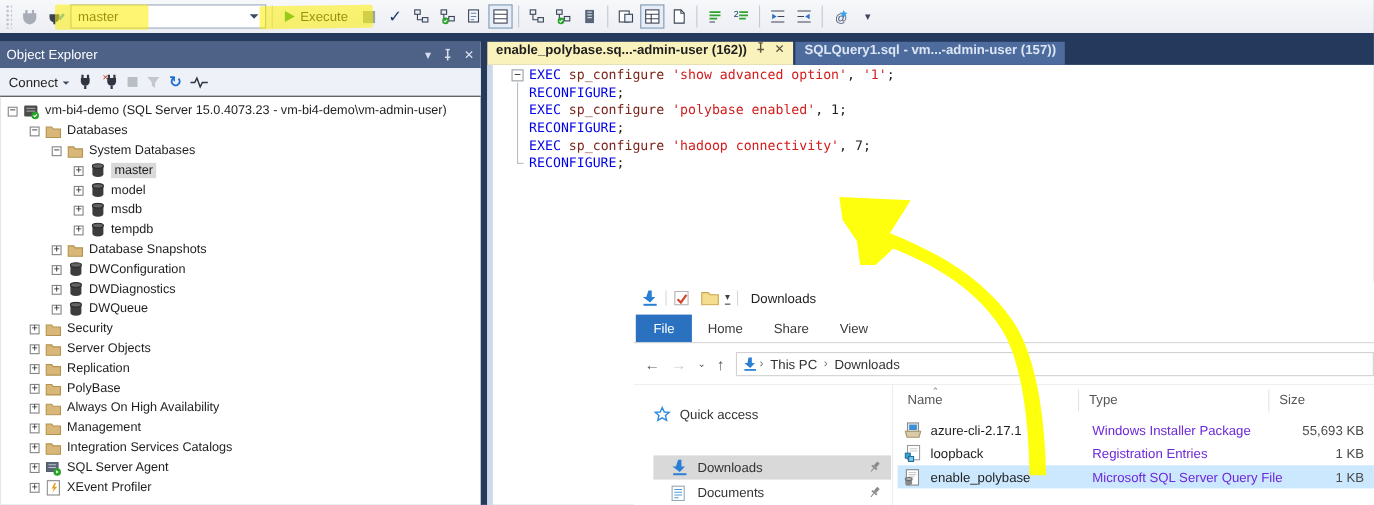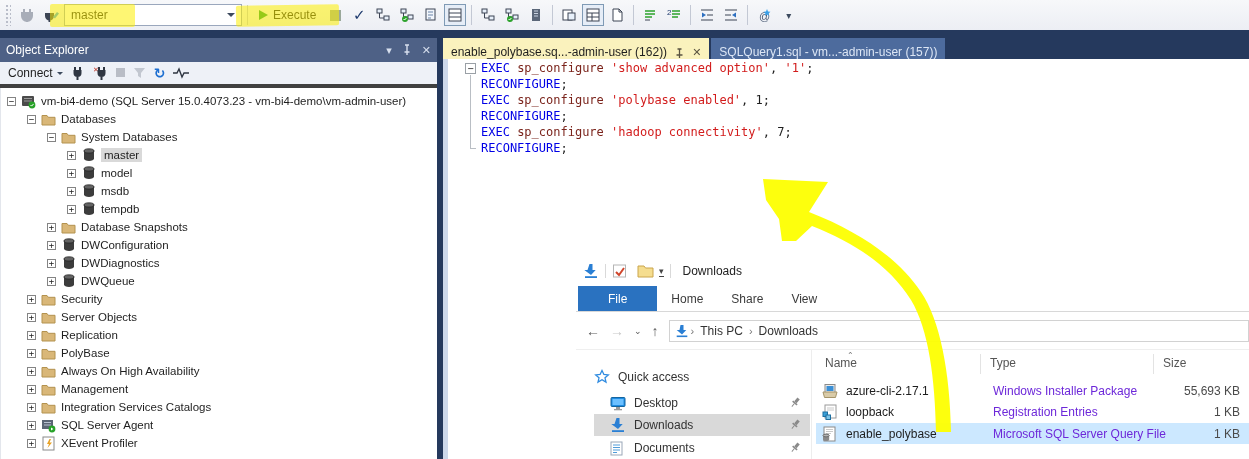--- a/index.html
+++ b/index.html
@@ -28,32 +28,32 @@
   .ovf { color:#3d4a5e; font-size:10px; letter-spacing:-1px; }
 
   
   .hl { position:absolute; background:rgba(253,238,0,0.55); pointer-events:none; z-index:40; border-radius:2px; }
 
   
   .oe { position:absolute; left:0; top:38px; width:437px; height:421px; background:#fff; display:flex; flex-direction:column; }
   .oe-head { height:24px; background:#4e6186; color:#fff; font-size:12px; display:flex; align-items:center; padding:0 6px; }
   .oe-head .sp { flex:1; }
   .oe-head .hicon { color:#d7dfee; font-size:11px; margin-left:10px; }
-  .oe-tools { height:26px; background:#eef1f7; border-bottom:4px solid #404040; display:flex; align-items:center; gap:8px; padding:0 8px; font-size:12px; color:#1e1e1e; }
+  .oe-tools { height:26px; background:#eef1f7; border-bottom:1px solid #404040; display:flex; align-items:center; gap:8px; padding:0 8px; font-size:12px; color:#1e1e1e; }
   .oe-tools .caret { display:inline-block; width:0; height:0; border-left:3.5px solid transparent; border-right:3.5px solid transparent; border-top:3.5px solid #3d4a5e; margin-left:4px; vertical-align:middle;}
   .oe-tree { flex:1; overflow:hidden; padding-top:4px; border-left:1px solid #e3e6ec; }
   .trow { height:18px; display:flex; align-items:center; font-size:11.5px; color:#1e1e1e; white-space:nowrap; }
   .expander { width:9px; height:9px; border:1px solid #848484; background:#fff; font-size:9px; line-height:7px;
     text-align:center; color:#222; margin-right:5px; flex:0 0 auto; font-family:"DejaVu Sans Mono",monospace; }
   .ticon { width:15px; height:15px; margin-right:5px; flex:0 0 auto; display:flex; align-items:center; justify-content:center; }
   .tlabel.sel { background:#d9d9d9; padding:1px 3px; }
 
   
   .tabs { position:absolute; left:443px; top:38px; height:21px; display:flex; z-index:5; }
-  .tab { height:21px; font-size:12px; display:flex; align-items:flex-end; padding:0 8px; white-space:nowrap; }
+  .tab { height:21px; font-size:12px; display:flex; align-items:flex-start; padding:0 8px; white-space:nowrap;font-weight:bold; }
   .tab.active { background:#faf2bd; color:#1e1e1e; }
   .tab.inactive { background:#4d6b9d; color:#dce6f5; margin-left:2px; }
   .tab .tctrl { margin-left:8px; color:#5a5442; font-size:11px; }
   .editor { position:absolute; left:443px; top:59px; width:806px; height:400px; background:#fff; }
   .ed-margin { position:absolute; left:0; top:0; width:5px; height:400px; background:#cdd8ea; }
   .outline-box { position:absolute; left:22px; top:4px; width:11px; height:11px; border:1px solid #9aa0a6; background:#fff;
     font-size:10px; line-height:9px; text-align:center; color:#333; font-family:"DejaVu Sans Mono",monospace; }
   .outline-line { position:absolute; left:27px; top:16px; width:6px; height:74px; border-left:1px solid #b9bec4; border-bottom:1px solid #b9bec4; }
   .code { position:absolute; left:38px; top:1px; font-family:"DejaVu Sans Mono","Liberation Mono",monospace;
     font-size:12px; line-height:16px; white-space:pre; }
@@ -61,21 +61,21 @@
   .tok-num { color:#1e1e1e; } .tok-pl { color:#1e1e1e; }
 
   
   .fx { position:absolute; left:576px; top:256px; width:673px; height:203px; background:#fff; z-index:10; font-size:12px; color:#333; }
   .fx-titlebar { position:absolute; left:0; top:0; width:100%; height:30px; display:flex; align-items:center; }
   .fx-titlebar .vsep { width:1px; height:14px; background:#d9d9d9; margin:0 6px; }
   .fx-title { font-size:12px; color:#222; margin-left:6px; }
   .fx-chev { font-size:9px; color:#444; margin-left:5px; }
   .fx-ribbon { position:absolute; left:0; top:30px; width:100%; height:26px; border-bottom:1px solid #d8d8d8; display:flex; align-items:stretch; }
   .rtab { padding:0 14px; display:flex; align-items:center; font-size:12px; color:#3b3b3b; }
-  .rtab.file { background:#2a72c0; color:#fff; padding:0 30px; margin-left:2px; }
+  .rtab.file { background:#2a72c0; color:#fff; padding:0 16px; margin-left:2px; }
   .fx-addr { position:absolute; left:0; top:57px; width:100%; height:36px; display:flex; align-items:center; }
   .nav-arrow { font-size:14px; margin-left:10px; color:#5a5a5a; }
   .nav-arrow.disabled { color:#c8c8c8; }
   .nav-arrow.small { font-size:9px; }
   .addr-box { margin-left:10px; flex:1; height:22px; border:1px solid #d2d2d2; display:flex; align-items:center; padding-left:5px; }
   .crumb { margin:0 4px; color:#333; }
   .crumb-sep { color:#777; font-size:11px; margin:0 2px; }
   .fx-body-sep { position:absolute; left:0; top:93px; width:100%; height:1px; background:#efefef; }
   .fx-nav { position:absolute; left:0; top:94px; width:236px; bottom:0; border-right:1px solid #ededed; }
   .nav-item { position:absolute; left:18px; width:216px; height:22px; display:flex; align-items:center; }
@@ -579,40 +579,20 @@
     <div class="fx-body-sep"></div>
     <div class="fx-nav" id="nav-pane">
         <div class="nav-item root" style="top: 16px;">
           <span class="nicon">
             <svg width="16" height="16">
               <path d="M8 1.5l1.9 4 4.4.4-3.3 2.9 1 4.3L8 10.8 4 13.1l1-4.3-3.3-2.9 4.4-.4z" fill="none" stroke="#2f8be0" stroke-width="1.3"></path>
             </svg>
           </span>
           <span>Quick access</span>
         </div>
-        <div class="nav-item" style="top: 42px;">
-          <span class="nicon">
-            <svg width="16" height="15">
-              <rect x="1" y="1.5" width="14" height="9" rx="1" fill="#1e8ce3" stroke="#14659f"></rect>
-              <rect x="2.5" y="3" width="11" height="6" fill="#6cc0ff"></rect>
-              <rect x="6" y="11" width="4" height="2" fill="#9a9a9a"></rect>
-              <rect x="4" y="13" width="8" height="1.3" fill="#9a9a9a"></rect>
-            </svg>
-          </span>
-          <span>Desktop</span>
-          <span class="pin">
-            <svg width="13" height="13">
-              <g transform="rotate(40 6 6)">
-                <rect x="5" y="1" width="3" height="5" fill="#8a8a8a"></rect>
-                <rect x="3.6" y="6" width="5.8" height="1.6" fill="#8a8a8a"></rect>
-                <rect x="6.1" y="7.6" width="0.9" height="4" fill="#8a8a8a"></rect>
-              </g>
-            </svg>
-          </span>
-        </div>
         <div class="nav-item selected" style="top: 64px;">
           <span class="nicon">
             <svg width="16" height="16">
               <path d="M6.5 1h3v6h3.2L8 12 1.3 7h3.2z" fill="#2a7fd4"></path>
               <rect x="2" y="13.2" width="12" height="1.8" fill="#2a7fd4"></rect>
             </svg>
           </span>
           <span>Downloads</span>
           <span class="pin">
             <svg width="13" height="13">

